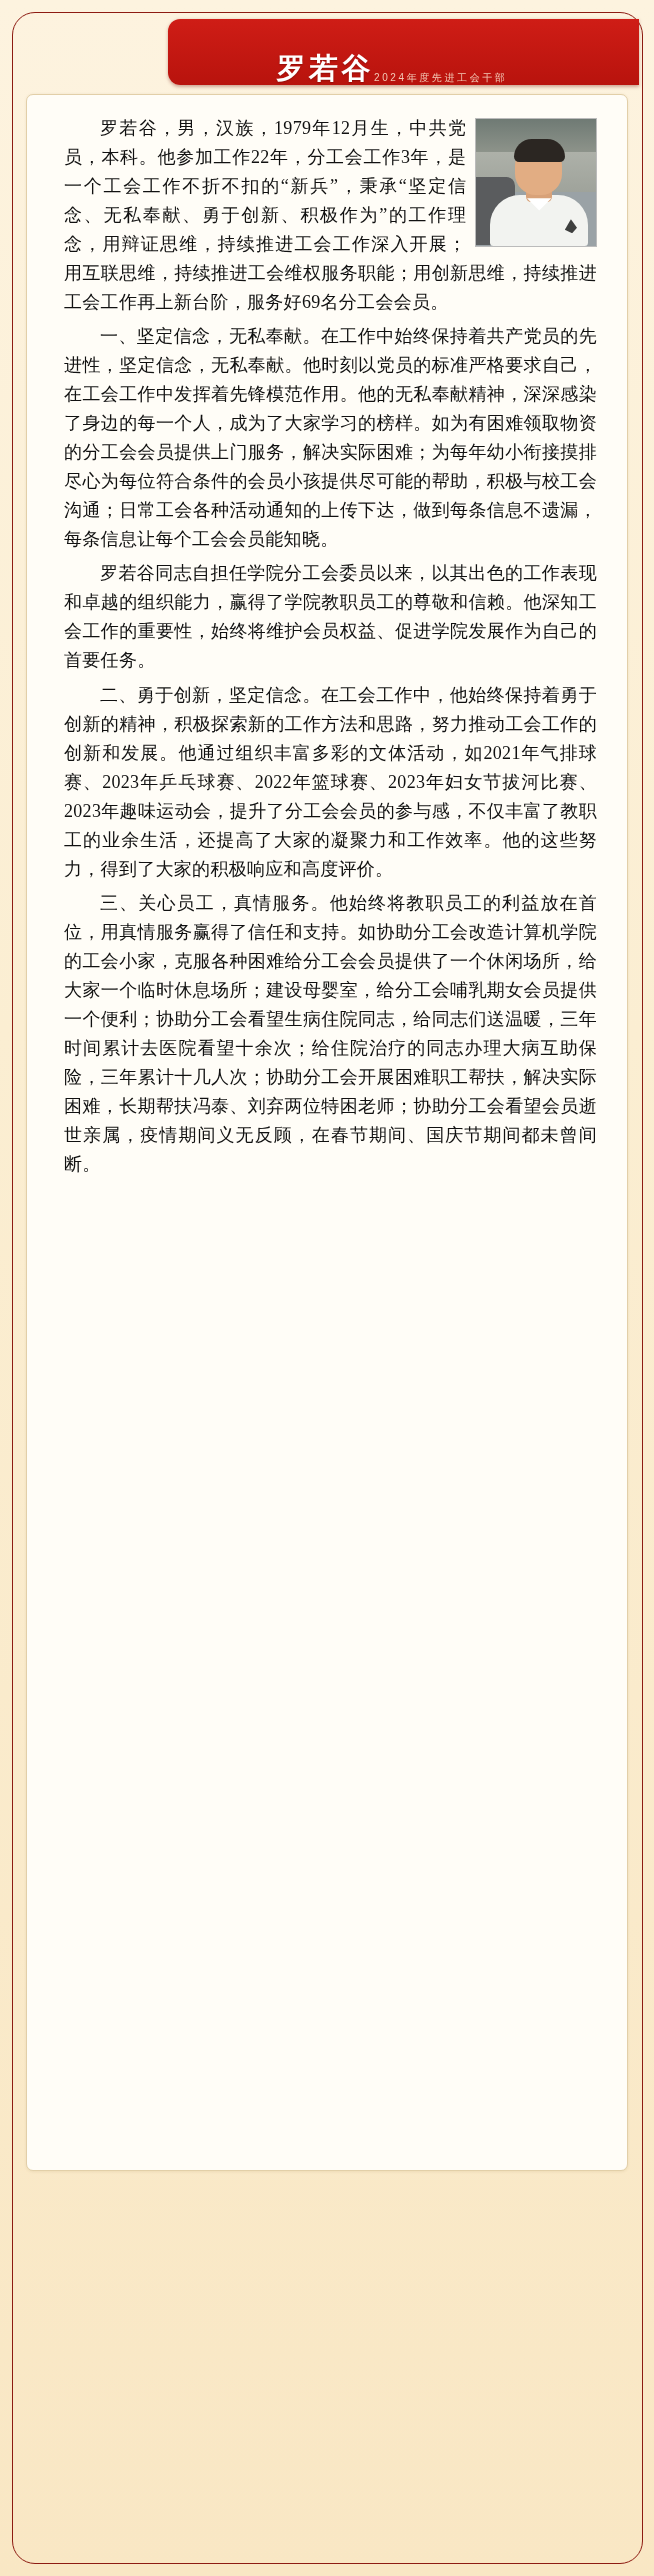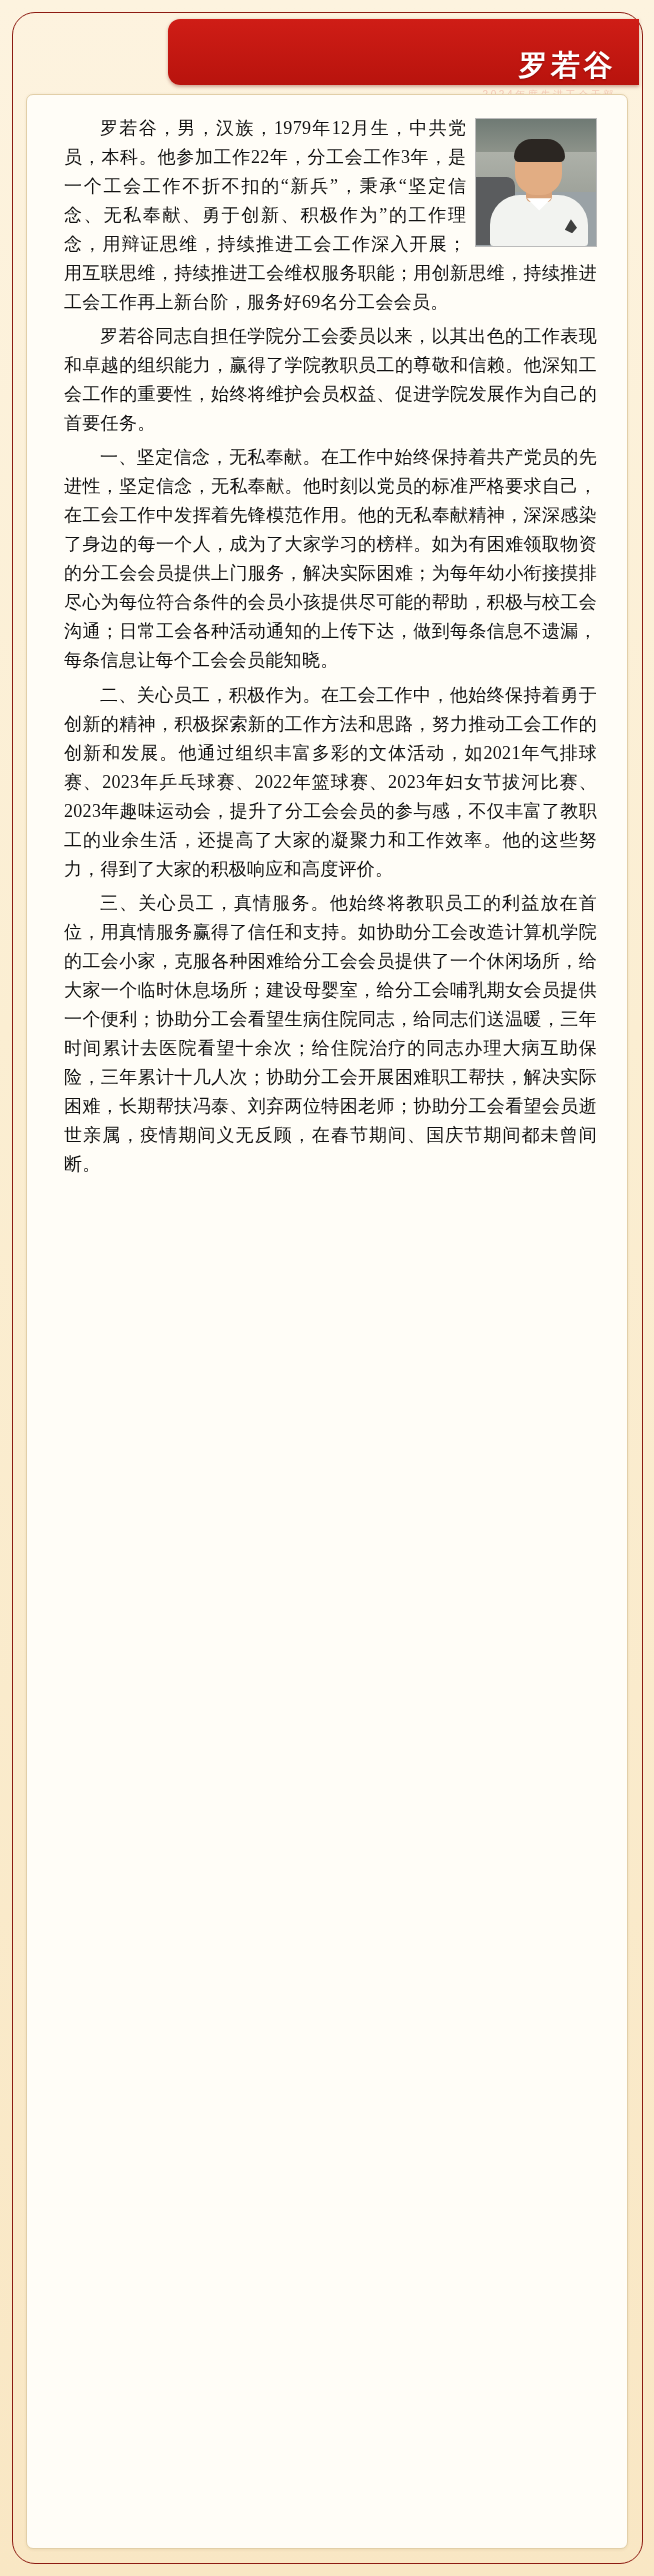--- a/index.html
+++ b/index.html
@@ -44,21 +44,20 @@
     background: linear-gradient(180deg, #cf1d16 0%, #b8130d 100%);
     border-top-left-radius: 12.2px;
     border-bottom-left-radius: 12.2px;
     box-shadow: 0 1.7px 3.5px rgba(120, 20, 10, 0.35);
   }
   .banner-inner {
     position: absolute;
     inset: 0;
     padding-right: 23px;
     display: flex;
-    flex-direction: column;
     align-items: flex-end;
     justify-content: center;
     margin-top: 48px;
   }
   .banner-title {
     color: #ffffff;
     font-size: 29px;
     font-weight: bold;
     letter-spacing: 3.5px;
     line-height: 1.1;
@@ -70,21 +69,21 @@
     letter-spacing: 2.6px;
     margin-top: 6.1px;
   }
 
   
   .card {
     position: absolute;
     left: 26px;
     top: 94px;
     width: 602px;
-    height: 2455px;
+    height: 2077px;
     background: #fffdf7;
     border: 0.9px solid #e2cfa8;
     border-radius: 7px;
     box-sizing: border-box;
     box-shadow: 0 0.9px 2.6px rgba(150,120,60,0.12);
     overflow: hidden;
   }
 
   .content {
     position: relative;
@@ -213,21 +212,21 @@
         <div class="chair"></div>
         <div class="shirt"></div>
         <div class="neck"></div>
         <div class="head"></div>
         <div class="hair"></div>
         <div class="collar"></div>
         <div class="logo"></div>
       </div>
 
       <p class="para">罗若谷，男，汉族，1979年12月生，中共党员，本科。他参加工作22年，分工会工作3年，是一个工会工作不折不扣的“新兵”，秉承“坚定信念、无私奉献、勇于创新、积极作为”的工作理念，用辩证思维，持续推进工会工作深入开展；用互联思维，持续推进工会维权服务职能；用创新思维，持续推进工会工作再上新台阶，服务好69名分工会会员。</p>
+      <p class="para">一、坚定信念，无私奉献。在工作中始终保持着共产党员的先进性，坚定信念，无私奉献。他时刻以党员的标准严格要求自己，在工会工作中发挥着先锋模范作用。他的无私奉献精神，深深感染了身边的每一个人，成为了大家学习的榜样。如为有困难领取物资的分工会会员提供上门服务，解决实际困难；为每年幼小衔接摸排尽心为每位符合条件的会员小孩提供尽可能的帮助，积极与校工会沟通；日常工会各种活动通知的上传下达，做到每条信息不遗漏，每条信息让每个工会会员能知晓。</p>
       <p class="para">罗若谷同志自担任学院分工会委员以来，以其出色的工作表现和卓越的组织能力，赢得了学院教职员工的尊敬和信赖。他深知工会工作的重要性，始终将维护会员权益、促进学院发展作为自己的首要任务。</p>
-      <p class="para">一、坚定信念，无私奉献。在工作中始终保持着共产党员的先进性，坚定信念，无私奉献。他时刻以党员的标准严格要求自己，在工会工作中发挥着先锋模范作用。他的无私奉献精神，深深感染了身边的每一个人，成为了大家学习的榜样。如为有困难领取物资的分工会会员提供上门服务，解决实际困难；为每年幼小衔接摸排尽心为每位符合条件的会员小孩提供尽可能的帮助，积极与校工会沟通；日常工会各种活动通知的上传下达，做到每条信息不遗漏，每条信息让每个工会会员能知晓。</p>
-      <p class="para">二、关心员工，积极作为。在工会工作中，他始终保持着勇于创新的精神，积极探索新的工作方法和思路，努力推动工会工作的创新和发展。他通过组织丰富多彩的文体活动，如2021年气排球赛、2023年乒乓球赛、2022年篮球赛、2023年妇女节拔河比赛、2023年趣味运动会，提升了分工会会员的参与感，不仅丰富了教职工的业余生活，还提高了大家的凝聚力和工作效率。他的这些努力，得到了大家的积极响应和高度评价。</p>
+      <p class="para">二、勇于创新，坚定信念。在工会工作中，他始终保持着勇于创新的精神，积极探索新的工作方法和思路，努力推动工会工作的创新和发展。他通过组织丰富多彩的文体活动，如2021年气排球赛、2023年乒乓球赛、2022年篮球赛、2023年妇女节拔河比赛、2023年趣味运动会，提升了分工会会员的参与感，不仅丰富了教职工的业余生活，还提高了大家的凝聚力和工作效率。他的这些努力，得到了大家的积极响应和高度评价。</p>
       <p class="para">三、关心员工，真情服务。他始终将教职员工的利益放在首位，用真情服务赢得了信任和支持。如协助分工会改造计算机学院的工会小家，克服各种困难给分工会会员提供了一个休闲场所，给大家一个临时休息场所；建设母婴室，给分工会哺乳期女会员提供一个便利；协助分工会看望生病住院同志，给同志们送温暖，三年时间累计去医院看望十余次；给住院治疗的同志办理大病互助保险，三年累计十几人次；协助分工会开展困难职工帮扶，解决实际困难，长期帮扶冯泰、刘弃两位特困老师；协助分工会看望会员逝世亲属，疫情期间义无反顾，在春节期间、国庆节期间都未曾间断。</p>
 
     </div>
   </div>
 </div>
 
 
 </body></html>

